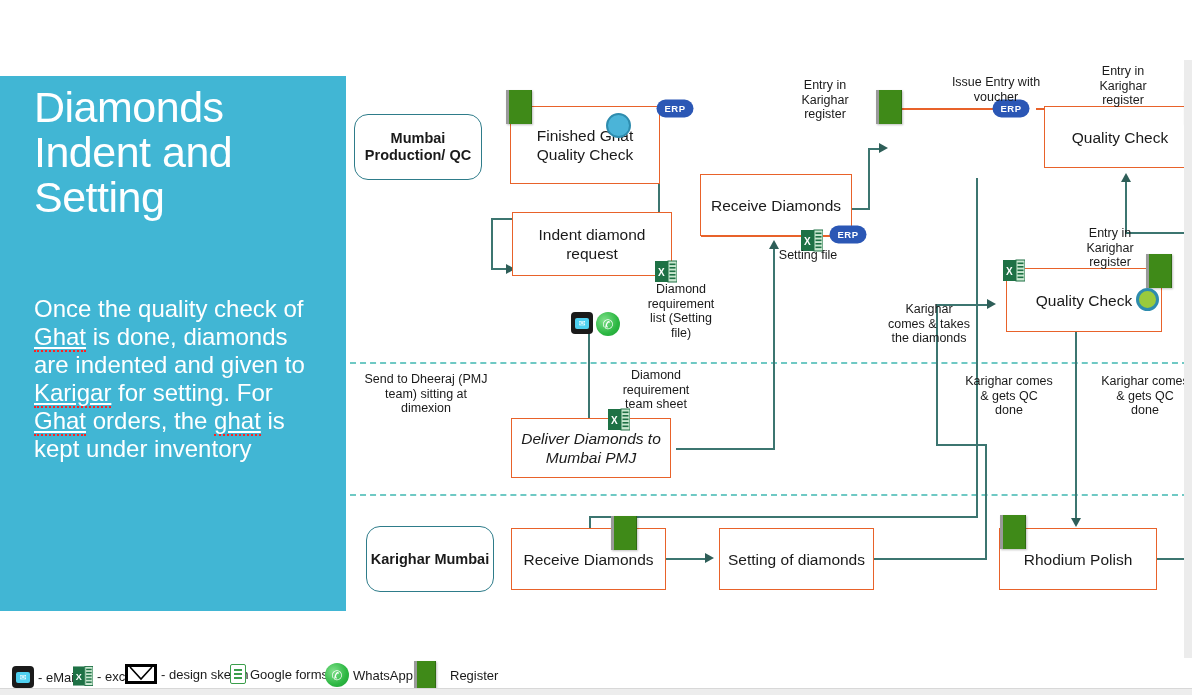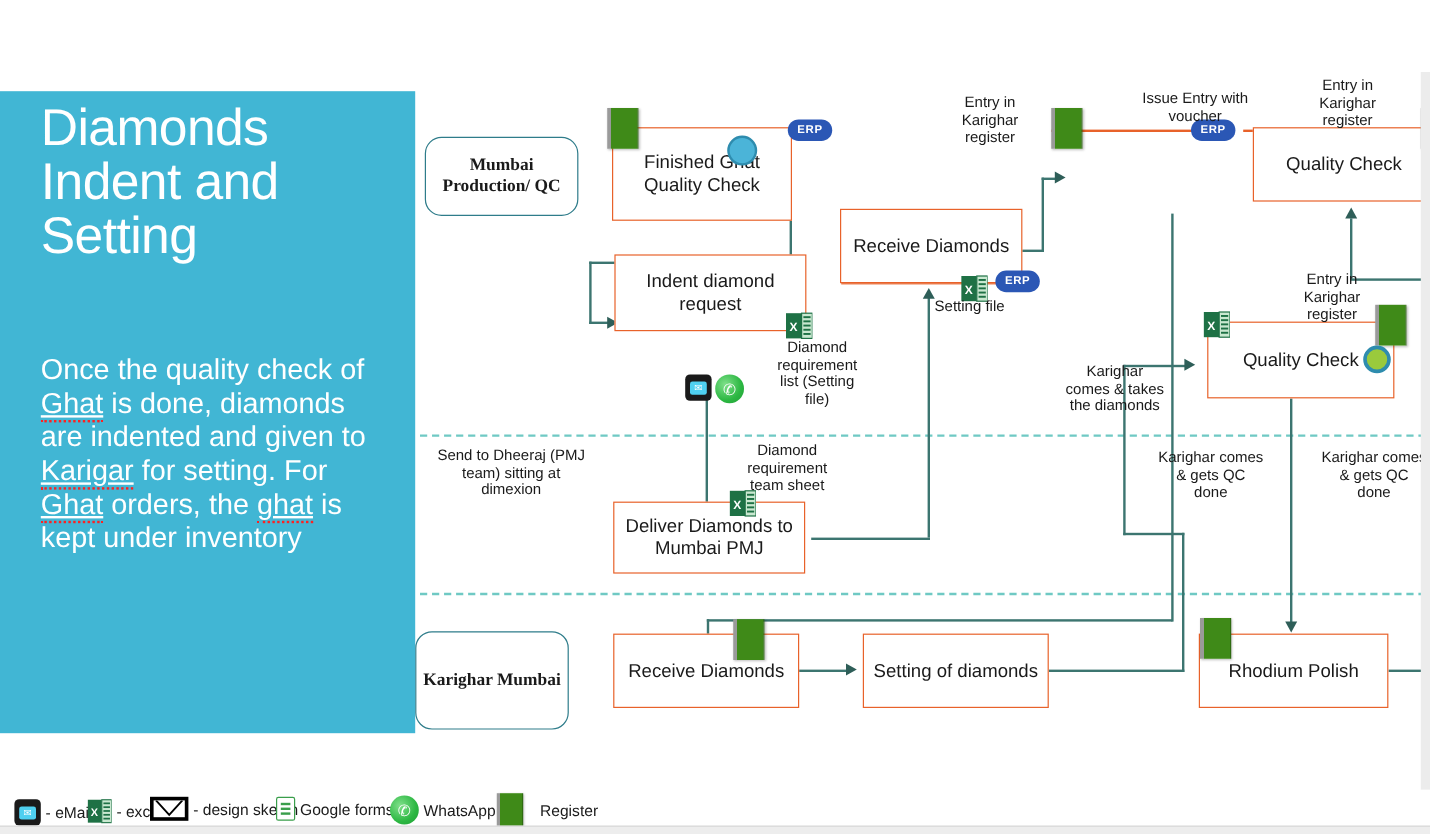--- a/index.html
+++ b/index.html
@@ -34,21 +34,20 @@
   .lane-sep {
     position: absolute; height: 0; border-top: 2px dashed #6FC9C4;
   }
 
   
   .lane-label {
     position: absolute; border: 1.6px solid #2E7C8A; border-radius: 14px;
     background: #ffffff; display: flex; align-items: center; justify-content: center;
     text-align: center; font-weight: bold; font-size: 14.5px; color: #1a1a1a;
     line-height: 17px;
-    font-family: Liberation Serif, serif;
   }
 
   
   .pbox {
     position: absolute; border: 1.7px solid #E8622A; background: #ffffff;
     display: flex; align-items: center; justify-content: center; text-align: center;
     font-size: 15.5px; color: #1a1a1a; line-height: 19px; font-weight: 400;
   }
 
   
@@ -129,21 +128,21 @@
   <div class="deck-body" id="deck-body"><span>Once the quality check of </span><span class="squig" style="text-decoration: underline;">Ghat</span><span> is done, diamonds are indented and given to </span><span class="squig" style="text-decoration: underline;">Karigar</span><span> for setting. For </span><span class="squig" style="text-decoration: underline;">Ghat</span><span> orders, the </span><span class="squig" style="text-decoration: underline;">ghat</span><span> is kept under inventory</span></div>
 
   <div class="canvas">
 
     <div class="lane-sep" style="left:4px; top:302px; width:838px;"></div>
     <div class="lane-sep" style="left:4px; top:434px; width:838px;"></div>
 
     <div class="lane-label" style="left:8px; top:54px; width:128px; height:66px;">
       <span>Mumbai Production/ QC</span>
     </div>
-    <div class="lane-label" style="left:0; top:466px; width:128px; height:82px;">
+    <div class="lane-label" style="left:20px; top:466px; width:128px; height:66px;">
       <span>Karighar Mumbai</span>
     </div>
 
     <div class="ln lnh" style="left:298px; top:106px; width:16px;"></div>
     <div class="ln lnv" style="left:312px; top:106px; height:54px;"></div>
     <div class="ln lnh" style="left:145px; top:158px; width:169px;"></div>
     <div class="ln lnv" style="left:145px; top:158px; height:52px;"></div>
     <div class="ln lnh" style="left:145px; top:208px; width:18px;"></div>
     <div class="arrow arr-r" style="left:160px; top:204px;"></div>
 
@@ -204,21 +203,21 @@
 
 
     <div class="pbox" style="left:698px; top:46px; width:152px; height:62px;">
       <span>Quality Check</span>
     </div>
 
     <div class="pbox" style="left:660px; top:208px; width:156px; height:64px;">
       <span>Quality Check</span>
     </div>
 
-    <div class="pbox" style="left:165px; top:358px; width:160px; height:60px;">
+    <div class="pbox" style="left:165px; top:358px; width:160px; height:60px;font-style:italic;">
       <span>Deliver Diamonds to Mumbai PMJ</span>
     </div>
 
     <div class="pbox" style="left:165px; top:468px; width:155px; height:62px;">
       <span>Receive Diamonds</span>
     </div>
 
     <div class="pbox" style="left:373px; top:468px; width:155px; height:62px;">
       <span>Setting of diamonds</span>
     </div>

